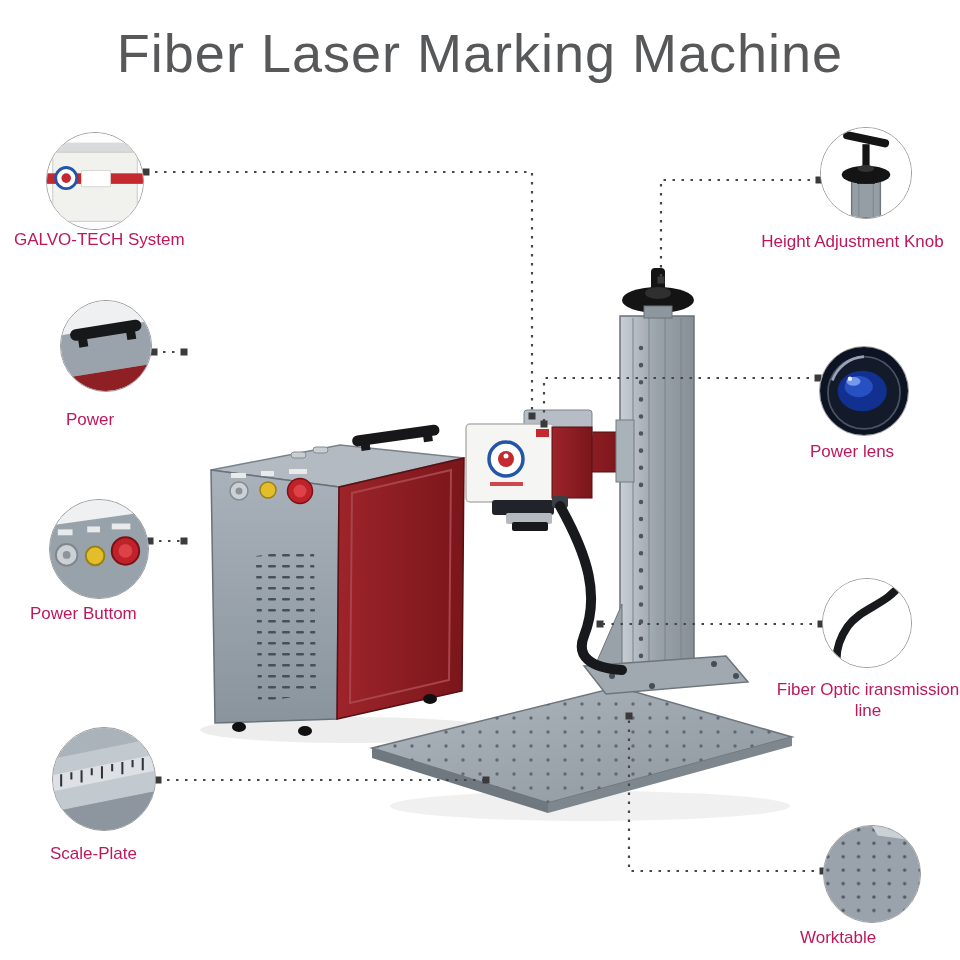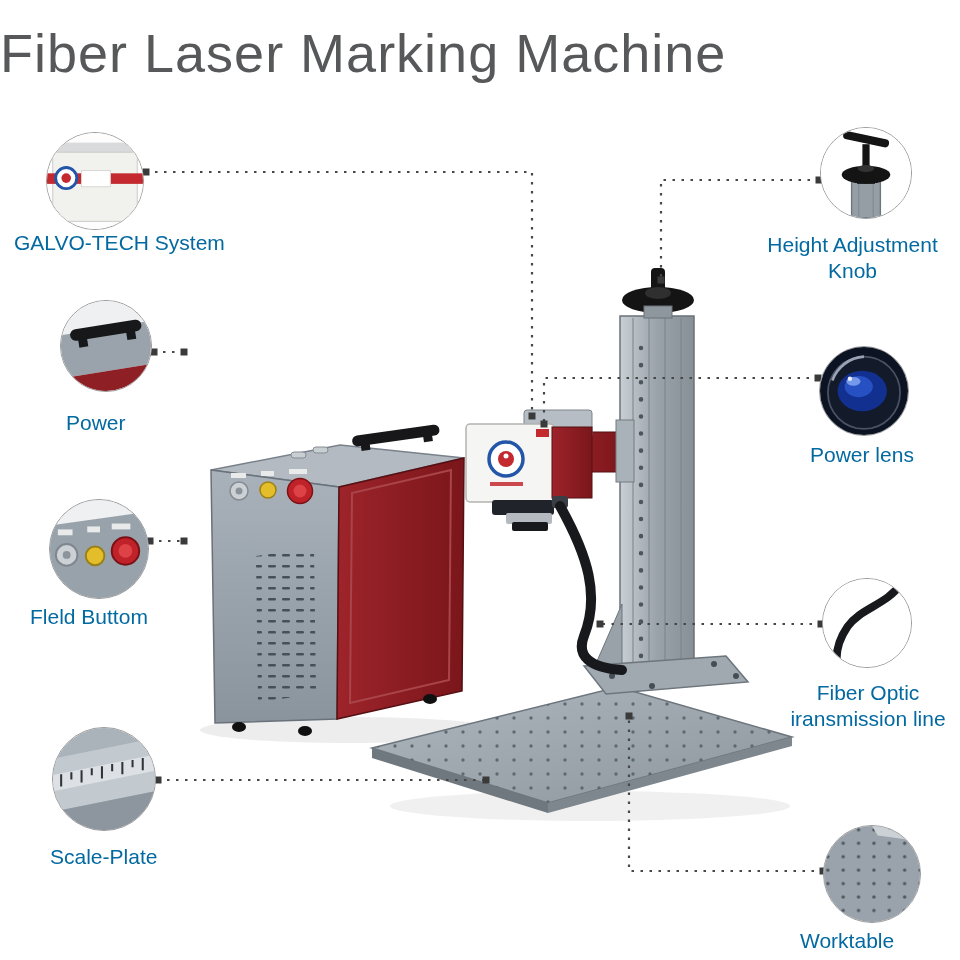--- a/index.html
+++ b/index.html
@@ -1,25 +1,25 @@
 <!DOCTYPE html>
 <html><head>
 <meta charset="utf-8">
 <style>
   html,body{margin:0;padding:0;background:#ffffff;}
   .stage{position:relative;width:960px;height:960px;background:#ffffff;overflow:hidden;
          font-family:"Liberation Sans",sans-serif;}
-  .title{position:absolute;top:22px;left:0;width:100%;
+  .title{position:absolute;top:22px;left:0;width:100%;text-align:center;
          font-size:54px;font-weight:500;color:#57585a;letter-spacing:1px;}
   #machine-layer{position:absolute;left:0;top:0;width:960px;height:960px;z-index:1;}
   #leader-layer{position:absolute;left:0;top:0;width:960px;height:960px;z-index:2;pointer-events:none;}
   .callout{position:absolute;border-radius:50%;border:1.5px solid #9a9a9a;overflow:hidden;
            background:#fff;box-sizing:border-box;z-index:3;}
   .callout svg{display:block;width:100%;height:100%;}
-  .label{position:absolute;font-size:21px;line-height:1.22;color:#0369a1;z-index:4;}
+  .label{position:absolute;font-size:17px;line-height:1.22;color:#be185d;z-index:4;}
   .label.center{text-align:center;}
   .leader{fill:none;stroke:#474747;stroke-width:2.2;stroke-dasharray:2.5 6.5;}
   .endsq{fill:#3a3a3a;}
 </style>
 </head>
 <body>
 
 <div class="stage">
 
   <div class="title">Fiber Laser Marking Machine</div>
@@ -292,21 +292,21 @@
       <rect x="0" y="0" width="100" height="100" fill="url(#i8-holes)"></rect>
       <polygon points="50,0 100,0 100,16 56,10" fill="#ccd1d5"></polygon>
       <circle cx="88" cy="7" r="2" fill="#5a626a"></circle>
     </svg>
   </div>
 
   <div class="label" style="left:14px;top:230px">GALVO-TECH System</div>
 
   <div class="label" style="left:66px;top:410px">Power</div>
 
-  <div class="label" style="left:30px;top:604px">Fleld Buttom</div>
+  <div class="label" style="left:30px;top:604px">Power Buttom</div>
 
   <div class="label" style="left:50px;top:844px">Scale-Plate</div>
 
   <div class="label center" style="left:740px;top:232px;width:225px">Height Adjustment Knob</div>
 
   <div class="label" style="left:810px;top:442px">Power lens</div>
 
   <div class="label center" style="left:768px;top:680px;width:200px">Fiber Optic iransmission line</div>
 
   <div class="label" style="left:800px;top:928px">Worktable</div>

